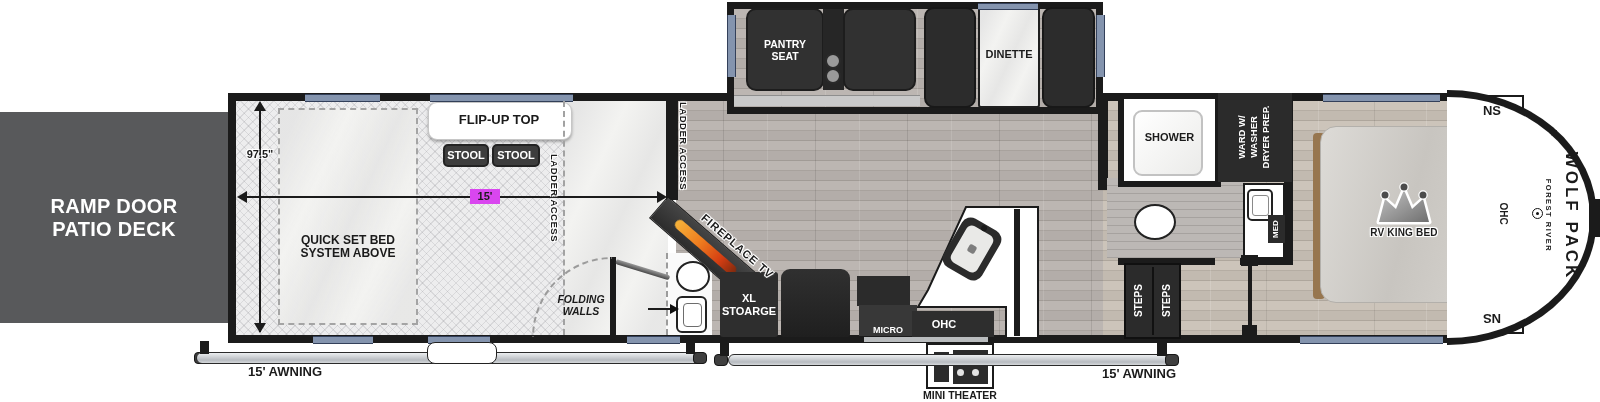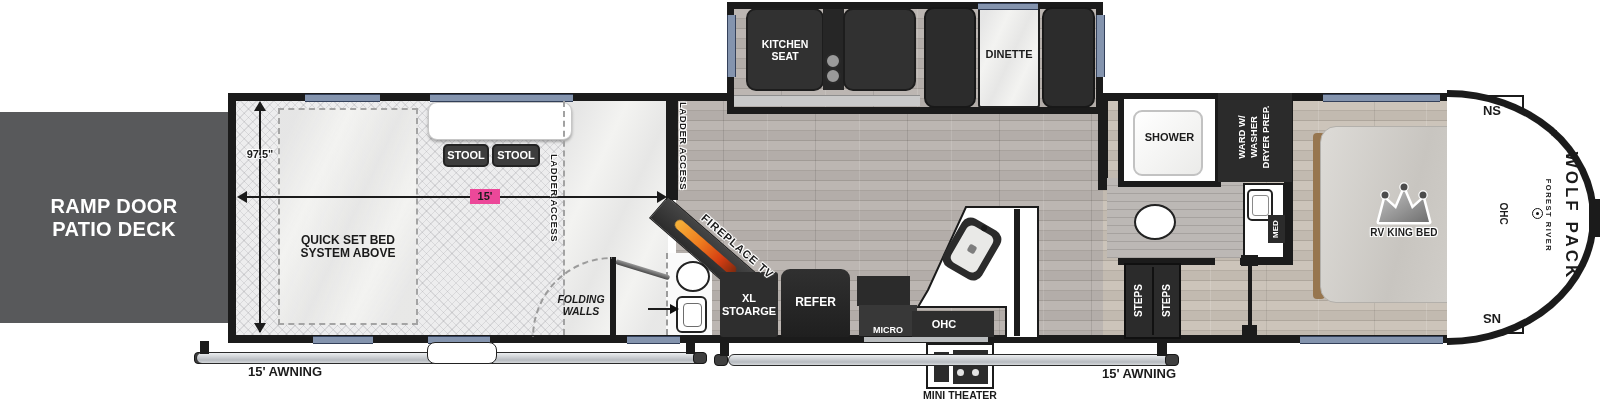--- a/index.html
+++ b/index.html
@@ -206,36 +206,36 @@
   <div class="arrowline" style="left:259px;top:104px;width:2px;height:228px;"></div>
   <div class="ah" style="left:254px;top:101px;border-left:6px solid transparent;border-right:6px solid transparent;border-bottom:10px solid #1b1b1b;"></div>
   <div class="ah" style="left:254px;top:323px;border-left:6px solid transparent;border-right:6px solid transparent;border-top:10px solid #1b1b1b;"></div>
   <div class="arrowline" style="left:240px;top:196px;width:424px;height:2px;"></div>
   <div class="ah" style="left:237px;top:191px;border-top:6px solid transparent;border-bottom:6px solid transparent;border-right:10px solid #1b1b1b;"></div>
   <div class="ah" style="left:657px;top:191px;border-top:6px solid transparent;border-bottom:6px solid transparent;border-left:10px solid #1b1b1b;"></div>
   <div class="arrowline" style="left:648px;top:308px;width:26px;height:2px;"></div>
   <div class="ah" style="left:670px;top:304px;border-top:5px solid transparent;border-bottom:5px solid transparent;border-left:9px solid #111;"></div>
 
   <div class="lbl halo" style="left:236px;top:147px;width:48px;height:14px;font-size:11px;">97.5"</div>
-  <div class="lbl" style="left:470px;top:189px;width:30px;height:15px;font-size:11px;background:#ec4899;">15'</div>
+  <div class="lbl" style="left:470px;top:189px;width:30px;height:15px;font-size:11px;background:#d946ef;">15'</div>
+  <div class="lbl" style="left:428px;top:102px;width:142px;height:36px;font-size:13px;">FLIP-UP TOP</div>
   <div class="lbl wlbl" style="left:443px;top:144px;width:46px;height:23px;font-size:11px;">STOOL</div>
   <div class="lbl wlbl" style="left:492px;top:144px;width:48px;height:23px;font-size:11px;">STOOL</div>
   <div class="lbl" style="left:283px;top:230px;width:130px;height:34px;font-size:12px;">QUICK SET BED
 SYSTEM ABOVE</div>
   <div class="lbl rot90 halo" style="left:509px;top:190px;width:90px;height:16px;font-size:9.5px;letter-spacing:.5px;">LADDER ACCESS</div>
   <div class="lbl" style="left:554px;top:291px;width:54px;height:30px;font-size:10.5px;font-style:italic;">FOLDING
 WALLS</div>
   <div class="lbl halo" style="left:700px;top:204px;width:112px;height:14px;font-size:11px;transform:rotate(41deg);transform-origin:left top;letter-spacing:1px;">FIREPLACE TV</div>
   <div class="lbl rot90 halo" style="left:638px;top:138px;width:90px;height:16px;font-size:9.5px;letter-spacing:.5px;">LADDER ACCESS</div>
-  <div class="lbl wlbl" style="left:750px;top:35px;width:70px;height:32px;font-size:10.5px;">KITCHEN
+  <div class="lbl wlbl" style="left:750px;top:35px;width:70px;height:32px;font-size:10.5px;">PANTRY
 SEAT</div>
   <div class="lbl" style="left:978px;top:45px;width:62px;height:18px;font-size:11px;">DINETTE</div>
   <div class="lbl wlbl" style="left:720px;top:272px;width:58px;height:65px;font-size:11px;">XL
 STOARGE</div>
-  <div class="lbl wlbl" style="left:781px;top:269px;width:69px;height:68px;font-size:12px;">REFER</div>
   <div class="lbl wlbl" style="left:859px;top:324px;width:58px;height:12px;font-size:9px;">MICRO</div>
   <div class="lbl wlbl" style="left:912px;top:311px;width:64px;height:26px;font-size:11px;">OHC</div>
   <div class="lbl" style="left:915px;top:389px;width:90px;height:13px;font-size:10.5px;">MINI THEATER</div>
   <div class="lbl" style="left:1120px;top:130px;width:99px;height:15px;font-size:11px;">SHOWER</div>
   <div class="lbl rotn90 wlbl" style="left:1211px;top:117px;width:86px;height:40px;font-size:9.5px;line-height:1.25;">WARD W/
 WASHER
 DRYER PREP.</div>
   <div class="lbl rotn90 wlbl" style="left:1262px;top:223px;width:28px;height:12px;font-size:8px;">MED</div>
   <div class="lbl rotn90 wlbl" style="left:1113px;top:294px;width:50px;height:13px;font-size:10px;">STEPS</div>
   <div class="lbl rotn90 wlbl" style="left:1141px;top:294px;width:50px;height:13px;font-size:10px;">STEPS</div>

